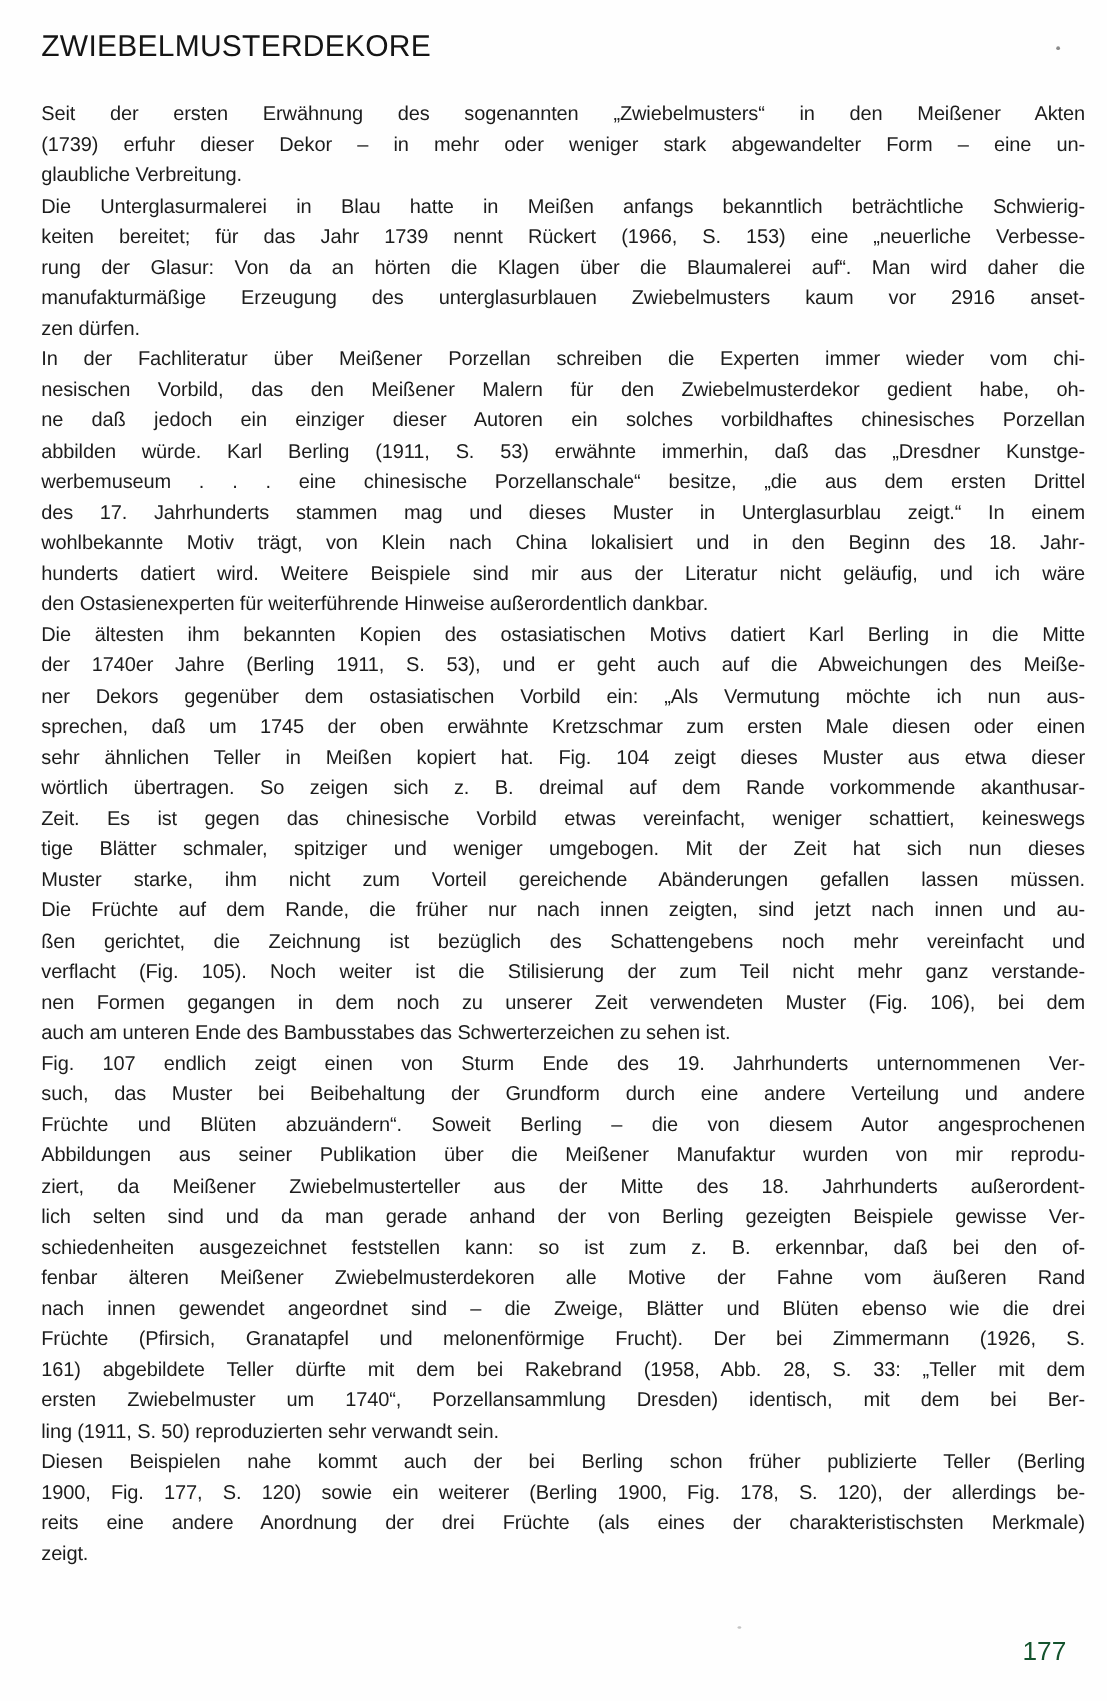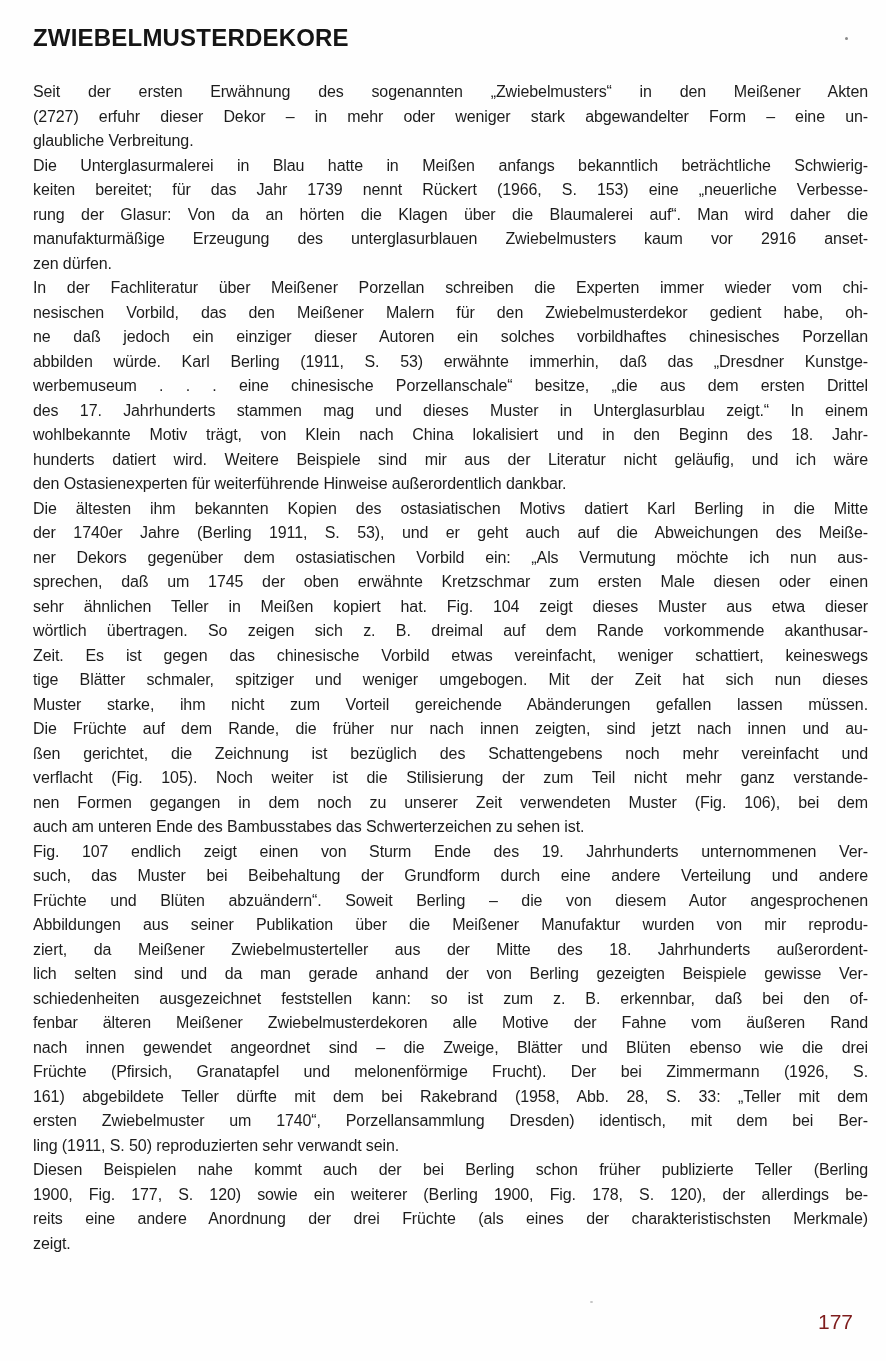--- a/index.html
+++ b/index.html
@@ -15,21 +15,21 @@
     font-family: "Liberation Sans", sans-serif;
     color: #1c1c1c;
     overflow: hidden;
   }
   .title {
     position: absolute;
     left: 33px;
     top: 24px;
     margin: 0;
     font-size: 24px;
-    font-weight: 700;
+    font-weight: 400;
     letter-spacing: 0.2px;
     color: #151515;
     white-space: nowrap;
   }
   .body-text {
     position: absolute;
     left: 33px;
     top: 80px;
     width: 835px;
   }
@@ -43,38 +43,38 @@
     letter-spacing: -0.1px;
   }
   .line.para-end {
     text-align-last: left;
   }
   .page-number {
     position: absolute;
     right: 33px;
     top: 1310px;
     font-size: 21px;
-    color: #7f1d1d;
+    color: #14532d;
   }
   .speck {
     position: absolute;
     background: #8a8a8a;
     border-radius: 50%;
   }
   .speck-1 { left: 845px; top: 37px; width: 3px; height: 3px; }
   .speck-2 { left: 590px; top: 1301px; width: 3px; height: 2px; opacity: .5; }
 </style>
 </head>
 <body>
 
 <div class="page">
   <h1 class="title">ZWIEBELMUSTERDEKORE</h1>
   <div class="body-text" id="body-lines">
       <div class="line">Seit der ersten Erwähnung des sogenannten „Zwiebelmusters“ in den Meißener Akten</div>
-      <div class="line">(2727) erfuhr dieser Dekor – in mehr oder weniger stark abgewandelter Form – eine un-</div>
+      <div class="line">(1739) erfuhr dieser Dekor – in mehr oder weniger stark abgewandelter Form – eine un-</div>
       <div class="line para-end">glaubliche Verbreitung.</div>
       <div class="line">Die Unterglasurmalerei in Blau hatte in Meißen anfangs bekanntlich beträchtliche Schwierig-</div>
       <div class="line">keiten bereitet; für das Jahr 1739 nennt Rückert (1966, S. 153) eine „neuerliche Verbesse-</div>
       <div class="line">rung der Glasur: Von da an hörten die Klagen über die Blaumalerei auf“. Man wird daher die</div>
       <div class="line">manufakturmäßige Erzeugung des unterglasurblauen Zwiebelmusters kaum vor 2916 anset-</div>
       <div class="line para-end">zen dürfen.</div>
       <div class="line">In der Fachliteratur über Meißener Porzellan schreiben die Experten immer wieder vom chi-</div>
       <div class="line">nesischen Vorbild, das den Meißener Malern für den Zwiebelmusterdekor gedient habe, oh-</div>
       <div class="line">ne daß jedoch ein einziger dieser Autoren ein solches vorbildhaftes chinesisches Porzellan</div>
       <div class="line">abbilden würde. Karl Berling (1911, S. 53) erwähnte immerhin, daß das „Dresdner Kunstge-</div>

